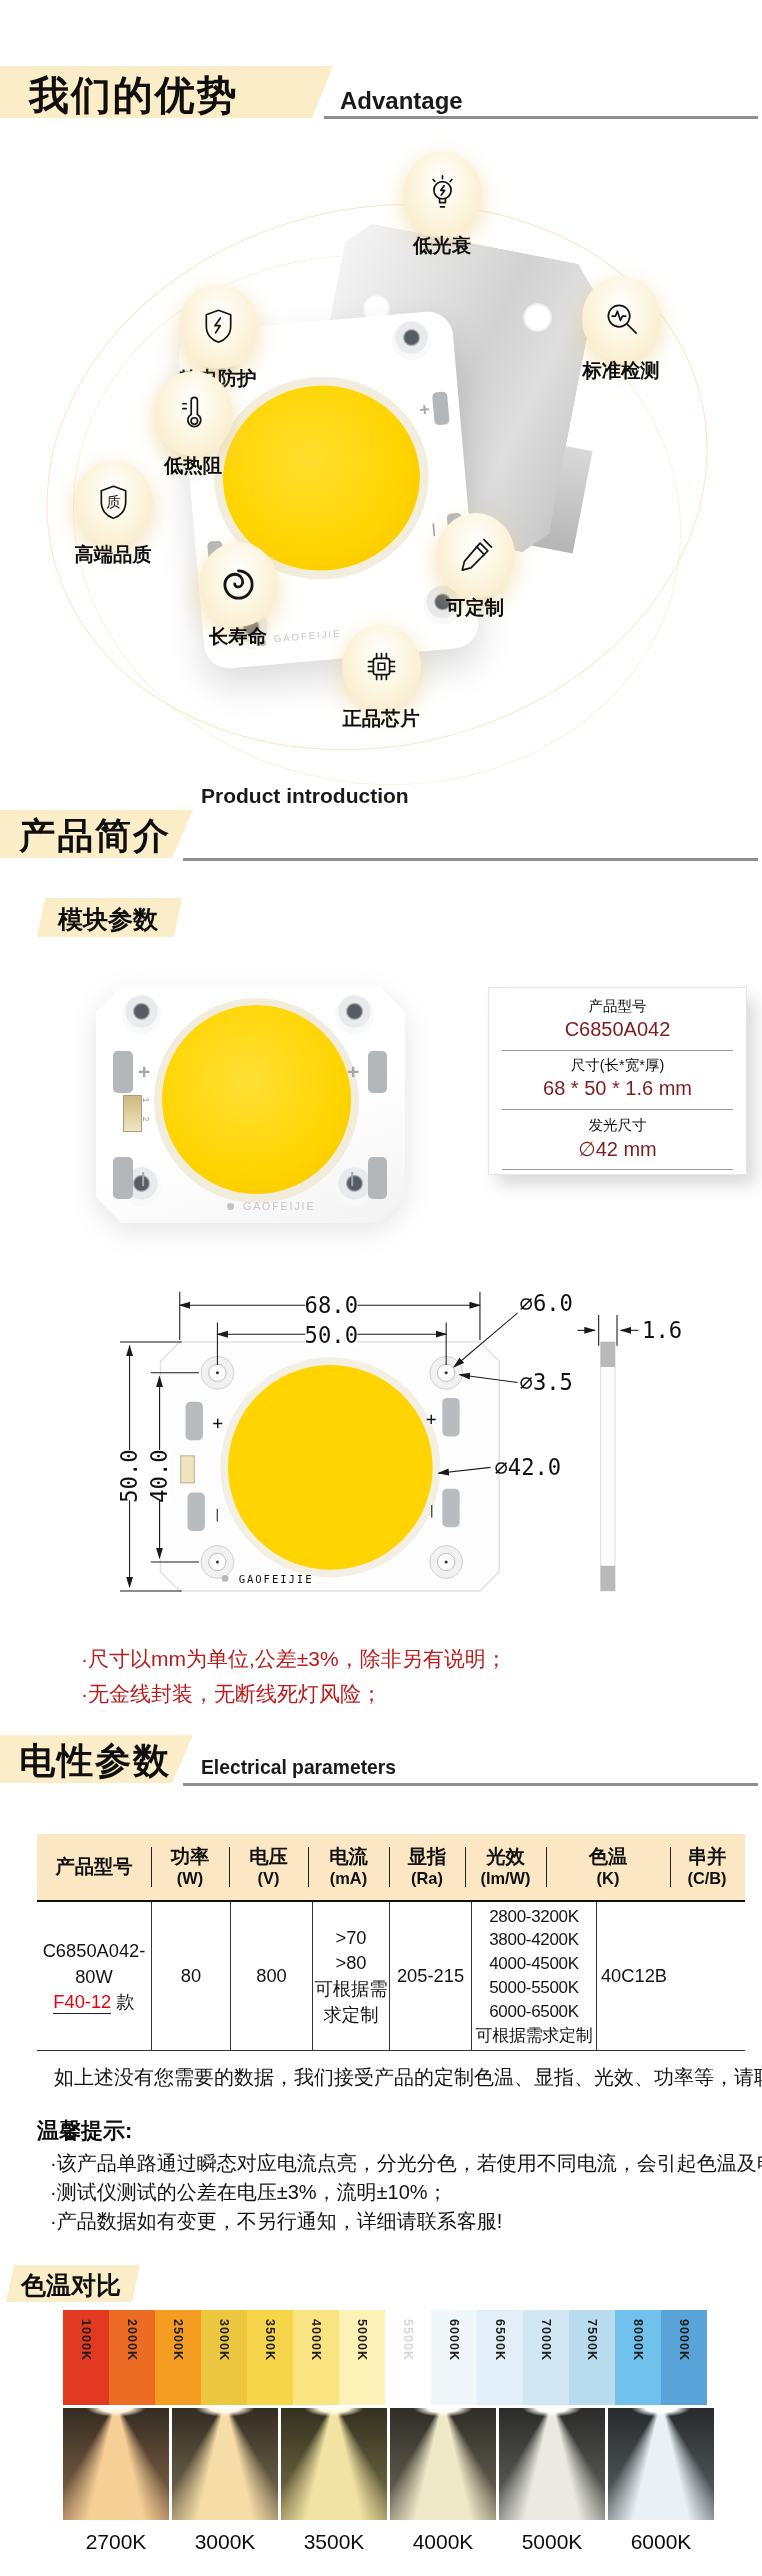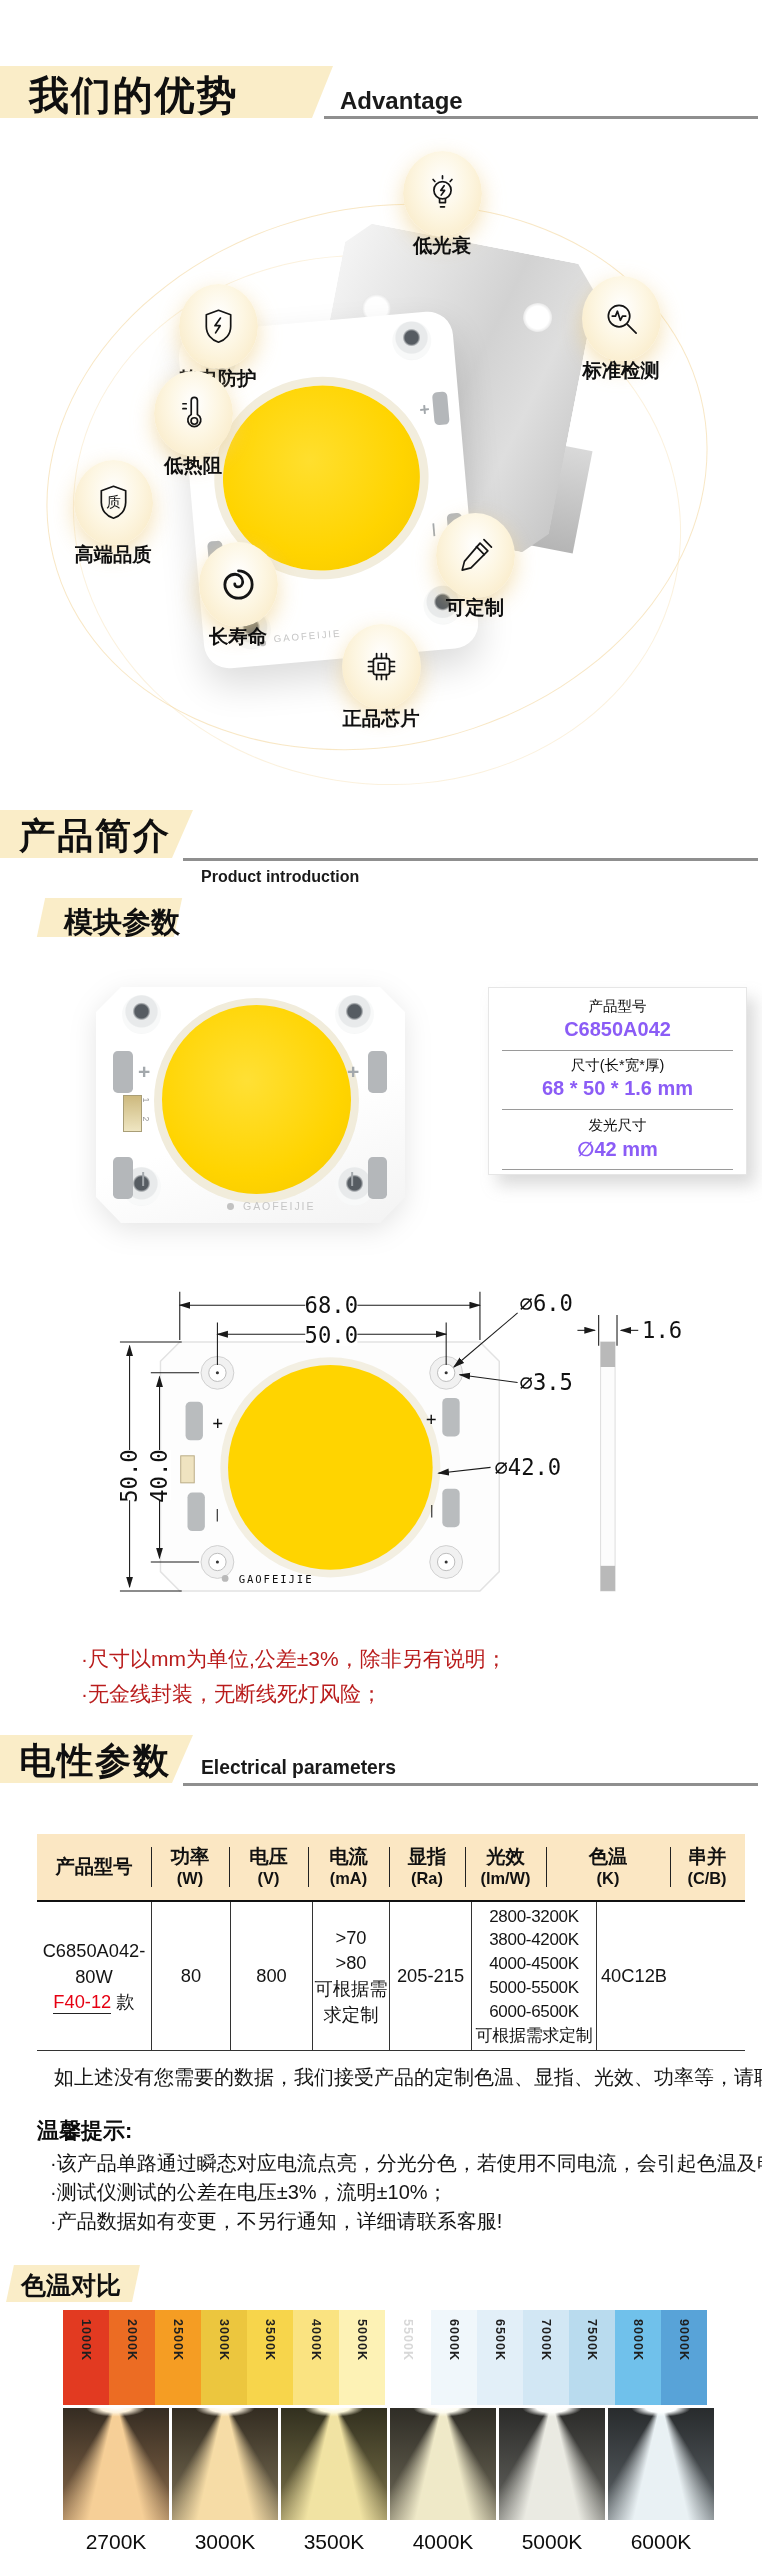--- a/index.html
+++ b/index.html
@@ -46,21 +46,21 @@
 .pb-ring{position:absolute;left:58px;top:10.6px;width:205px;height:205px;border-radius:50%;background:#f1ecdb}
 .pb-yellow{position:absolute;left:66px;top:18.3px;width:189px;height:189px;border-radius:50%;
   background:radial-gradient(circle at 45% 40%,#ffe035,#ffd400 62%,#f4c700)}
 .smd{position:absolute;background:linear-gradient(180deg,#cdb97e,#efe6c2);border:1px solid #a99e77}
 .smdnum{position:absolute;font-size:8.7px;color:#949494;transform:rotate(90deg)}
 
 .spec-card{position:absolute;left:488px;top:987px;width:257px;background:#fff;border:1px solid #e6e6e6;
   box-shadow:8.7px 10.6px 15.4px rgba(150,150,150,.35);padding:2.9px 0 3.9px}
 .spec-row{margin:0 12.6px;height:53px;border-bottom:1.5px solid #9a9a9a;text-align:center;padding-top:5.8px}
 .spec-label{font-size:14.5px;color:#111}
-.spec-value{font-size:20px;font-weight:700;color:#8b5cf6;margin-top:1.9px}
+.spec-value{font-size:20px;font-weight:400;color:#7f1d1d;margin-top:1.9px}
 
 .dwg{position:absolute;left:0;top:1284px}
 .dwg text{font-family:"DejaVu Sans Mono","Liberation Mono",monospace;fill:#111}
 .note-line{font-size:21px;color:#b91c1c;line-height:35px;white-space:nowrap}
 
 .ptable{position:absolute;left:37px;top:1834px;width:708px}
 .trow{display:flex}
 .tb-h{background:var(--thead);height:66px;border-bottom:2.4px solid #111}
 .tb-b{height:148px;border-bottom:1.2px solid #333}
 .c{position:relative;display:flex;flex-direction:column;align-items:center;justify-content:center;text-align:center}
@@ -207,25 +207,25 @@
         <rect x="7" y="7" width="10" height="10" rx="1.5"></rect>
         <rect x="10" y="10" width="4" height="4"></rect>
         <path d="M9 7V4M12 7V4M15 7V4M9 20v-3M12 20v-3M15 20v-3M7 9H4M7 12H4M7 15H4M20 9h-3M20 12h-3M20 15h-3"></path>
       </svg>
     </div>
     <div class="badge-label">正品芯片</div>
   </div>
 
   <div class="hd-bg" style="left:0;top:810px;width:193px;height:48px"></div>
   <div class="hd-cn" style="left:19.3px;top:812px;font-size:36px">产品简介</div>
-  <div class="hd-en" style="left:201px;top:868px;font-size:16px;font-weight:700">Product introduction</div>
+  <div class="hd-en" style="left:201px;top:784px;font-size:21px;font-weight:700">Product introduction</div>
   <div class="hd-line" style="left:183px;top:858px;width:575px"></div>
 
   <div class="chip-bg" style="left:41px;top:898px;width:137px;height:39px"></div>
-  <div class="chip-tx" style="left:64px;top:903px;font-size:29px">模块参数</div>
+  <div class="chip-tx" style="left:58px;top:903px;font-size:25px">模块参数</div>
 
   <div class="cob-photo">
     <div class="pb-board"></div>
     <div class="pb-ring"></div>
     <div class="pb-yellow"></div>
     <div class="hole" style="left:26px;top:7.7px;width:39px;height:39px"></div>
     <div class="hole" style="left:239px;top:7.7px;width:39px;height:39px"></div>
     <div class="hole" style="left:26px;top:180px;width:39px;height:39px"></div>
     <div class="hole" style="left:239px;top:180px;width:39px;height:39px"></div>
     <div class="pad" style="left:17.4px;top:64px;width:19.3px;height:42px"></div>

